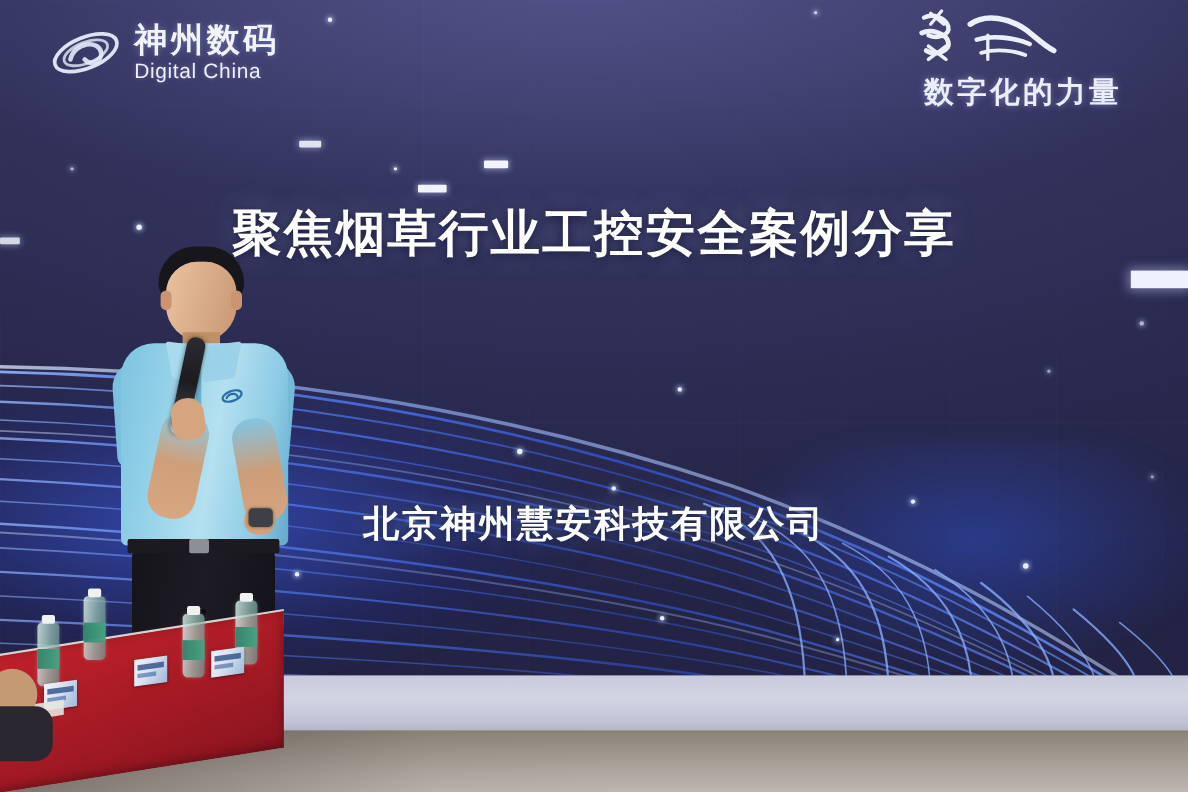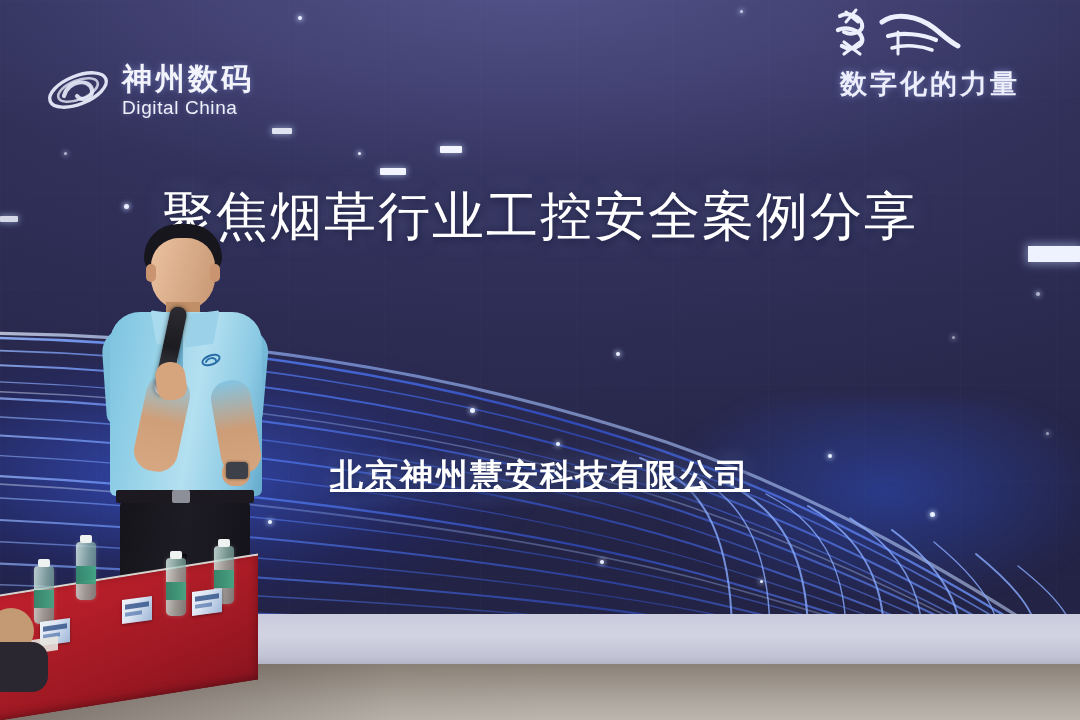--- a/index.html
+++ b/index.html
@@ -45,21 +45,21 @@
     position:absolute;left:600px;top:400px;width:520px;height:230px;
     background:radial-gradient(60% 70% at 55% 40%, rgba(50,90,230,.42), rgba(0,0,0,0) 72%);
     filter:blur(7px);
   }
 
   
   .dot{position:absolute;border-radius:50%;background:#e9f0ff;box-shadow:0 0 5px 1px rgba(200,220,255,.75);}
   .bar{position:absolute;background:#f2f5ff;border-radius:1px;box-shadow:0 0 6px 1px rgba(200,220,255,.55);}
 
   
-  .logo-left{position:absolute;left:44px;top:18px;display:flex;align-items:center;gap:10px;margin-top:42px;}
+  .logo-left{position:absolute;left:44px;top:18px;display:flex;align-items:center;gap:10px;}
   .logo-mark{width:68px;height:60px;}
   .logo-words{display:flex;flex-direction:column;line-height:1;}
   .logo-cn{
     font-size:30px;font-weight:700;color:#f2f3fb;letter-spacing:3px;
     text-shadow:0 0 6px rgba(160,180,255,.45);
   }
   .logo-en{
     font-size:19px;font-weight:400;color:#eef0fa;letter-spacing:.6px;margin-top:4px;
     text-shadow:0 0 5px rgba(160,180,255,.35);
   }
@@ -68,33 +68,32 @@
   .logo-right .calli{position:absolute;left:22px;top:-2px;width:140px;height:62px;}
   .logo-right .slogan{
     position:absolute;left:36px;top:58px;
     font-size:27px;font-weight:700;color:#eceefb;letter-spacing:3px;
     text-shadow:0 0 7px rgba(170,185,255,.5);
   }
 
   
   .slide-title{
     position:absolute;left:0;top:182px;width:1080px;text-align:center;
-    font-size:52px;font-weight:400;color:#ffffff;letter-spacing:2px;
+    font-size:45px;font-weight:700;color:#ffffff;letter-spacing:2px;
     text-shadow:0 2px 10px rgba(10,10,40,.85), 0 0 22px rgba(180,200,255,.35);
   }
   .slide-date{
     position:absolute;left:0;top:350px;width:1080px;text-align:center;
     font-size:29px;font-weight:700;color:#f3f5ff;letter-spacing:1px;
     text-shadow:0 2px 8px rgba(10,10,40,.8), 0 0 16px rgba(170,190,255,.35);
   }
   .slide-company{
     position:absolute;left:0;top:454px;width:1080px;text-align:center;
     font-size:33px;font-weight:700;color:#ffffff;letter-spacing:2px;
     text-shadow:0 2px 9px rgba(10,20,70,.85), 0 0 18px rgba(160,190,255,.45);
-    text-decoration:underline;
   }
 
   
   .edge-bar{position:absolute;right:0;top:246px;width:52px;height:16px;background:#eef2ff;box-shadow:0 0 10px 2px rgba(200,215,255,.5);}
 
   
   .stage-wall{
     position:absolute;left:0;top:614px;width:1080px;height:56px;
     background:linear-gradient(to bottom,#c9cbdd 0%,#d2d3e2 38%,#c2c4d6 75%,#a9aabb 100%);
   }

